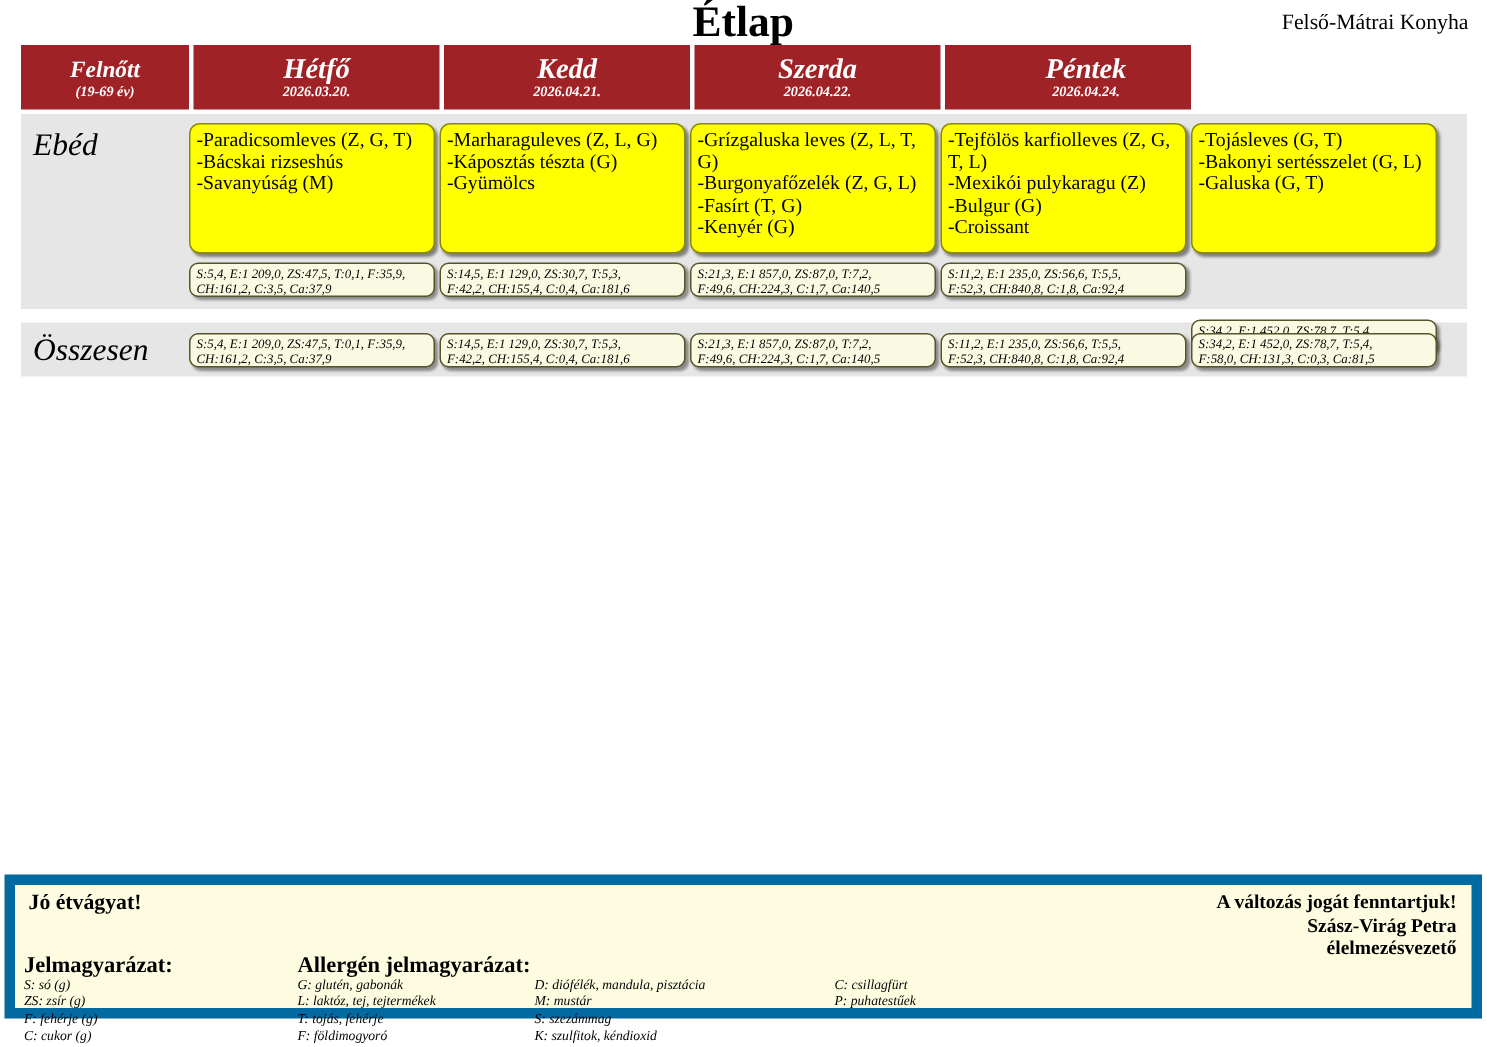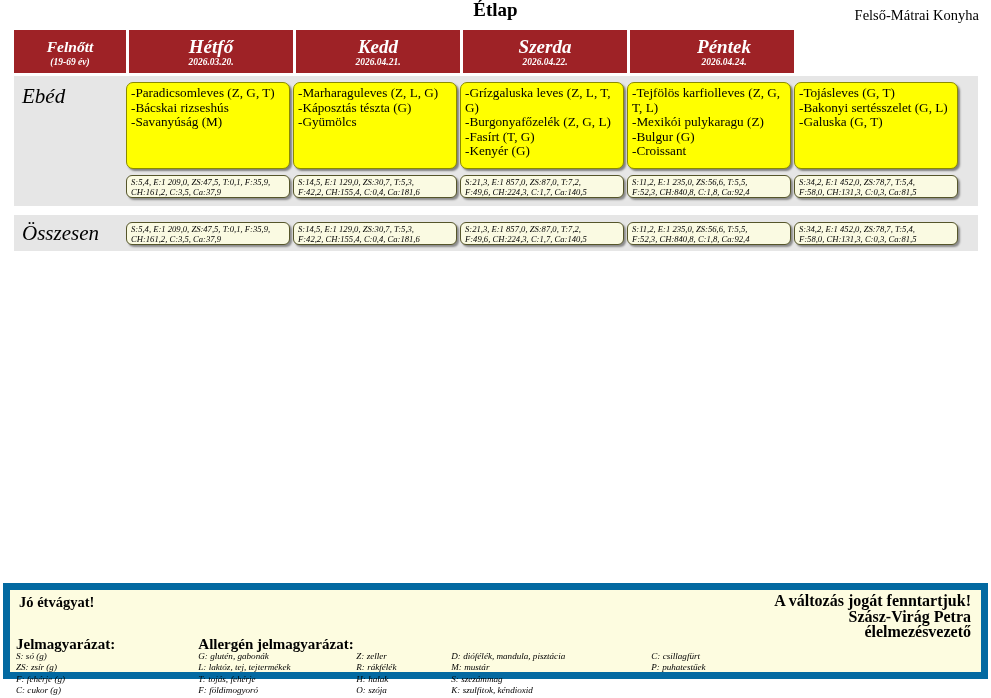--- a/index.html
+++ b/index.html
@@ -18,21 +18,21 @@
   
   .top-bar {
     position: relative;
     height: 30px;
   }
   .doc-title {
     position: absolute;
     left: 0; right: 0;
     top: -1px;
     text-align: center;
-    font-size: 19px;
+    font-size: 29px;
     font-weight: bold;
     font-family: "Liberation Serif", "DejaVu Serif", serif;
     color: #000;
     letter-spacing: 0px;
   }
   .kitchen-name {
     position: absolute;
     right: 12px;
     top: 7px;
     font-size: 14.5px;
@@ -112,21 +112,21 @@
   .band.total .band-label { padding-top: 0; }
 
   .day-col {
     width: 164px;
     flex: 0 0 164px;
     margin-right: 3px;
     box-sizing: border-box;
     display: flex;
     flex-direction: column;
   }
-  .day-col:last-child { margin-right: 0; }
+  .day-col:last-child { margin-right: 0; gap: 38px; }
 
   
   .dish-card {
     background: #FFFF00;
     border: 1px solid #8a8a00;
     border-radius: 7px;
     box-shadow: 2px 2px 2px rgba(0,0,0,0.45);
     height: 87px;
     box-sizing: border-box;
     padding: 3px 3px 2px 4px;
@@ -178,21 +178,21 @@
     font-weight: bold;
     font-size: 14.5px;
     color: #000;
   }
   .rights {
     position: absolute;
     right: 10px;
     top: 3px;
     text-align: right;
     font-weight: bold;
-    font-size: 16px;
+    font-size: 13px;
     line-height: 15.5px;
     color: #000;
   }
   .legend-wrap {
     position: absolute;
     left: 0;
     top: 48px;
     width: 100%;
     display: flex;
   }
@@ -386,26 +386,20 @@
 
     <div class="legend-block allerg">
       <div class="legend-title">Allergén jelmagyarázat:</div>
       <div class="legend-cols">
         <div class="legend-col a1">
           <div class="legend-item">G: glutén, gabonák</div>
           <div class="legend-item">L: laktóz, tej, tejtermékek</div>
           <div class="legend-item">T: tojás, fehérje</div>
           <div class="legend-item">F: földimogyoró</div>
         </div>
-        <div class="legend-col a2">
-          <div class="legend-item">Z: zeller</div>
-          <div class="legend-item">R: rákfélék</div>
-          <div class="legend-item">H: halak</div>
-          <div class="legend-item">O: szója</div>
-        </div>
         <div class="legend-col a3">
           <div class="legend-item">D: diófélék, mandula, pisztácia</div>
           <div class="legend-item">M: mustár</div>
           <div class="legend-item">S: szezámmag</div>
           <div class="legend-item">K: szulfitok, kéndioxid</div>
         </div>
         <div class="legend-col a4">
           <div class="legend-item">C: csillagfürt</div>
           <div class="legend-item">P: puhatestűek</div>
         </div>

